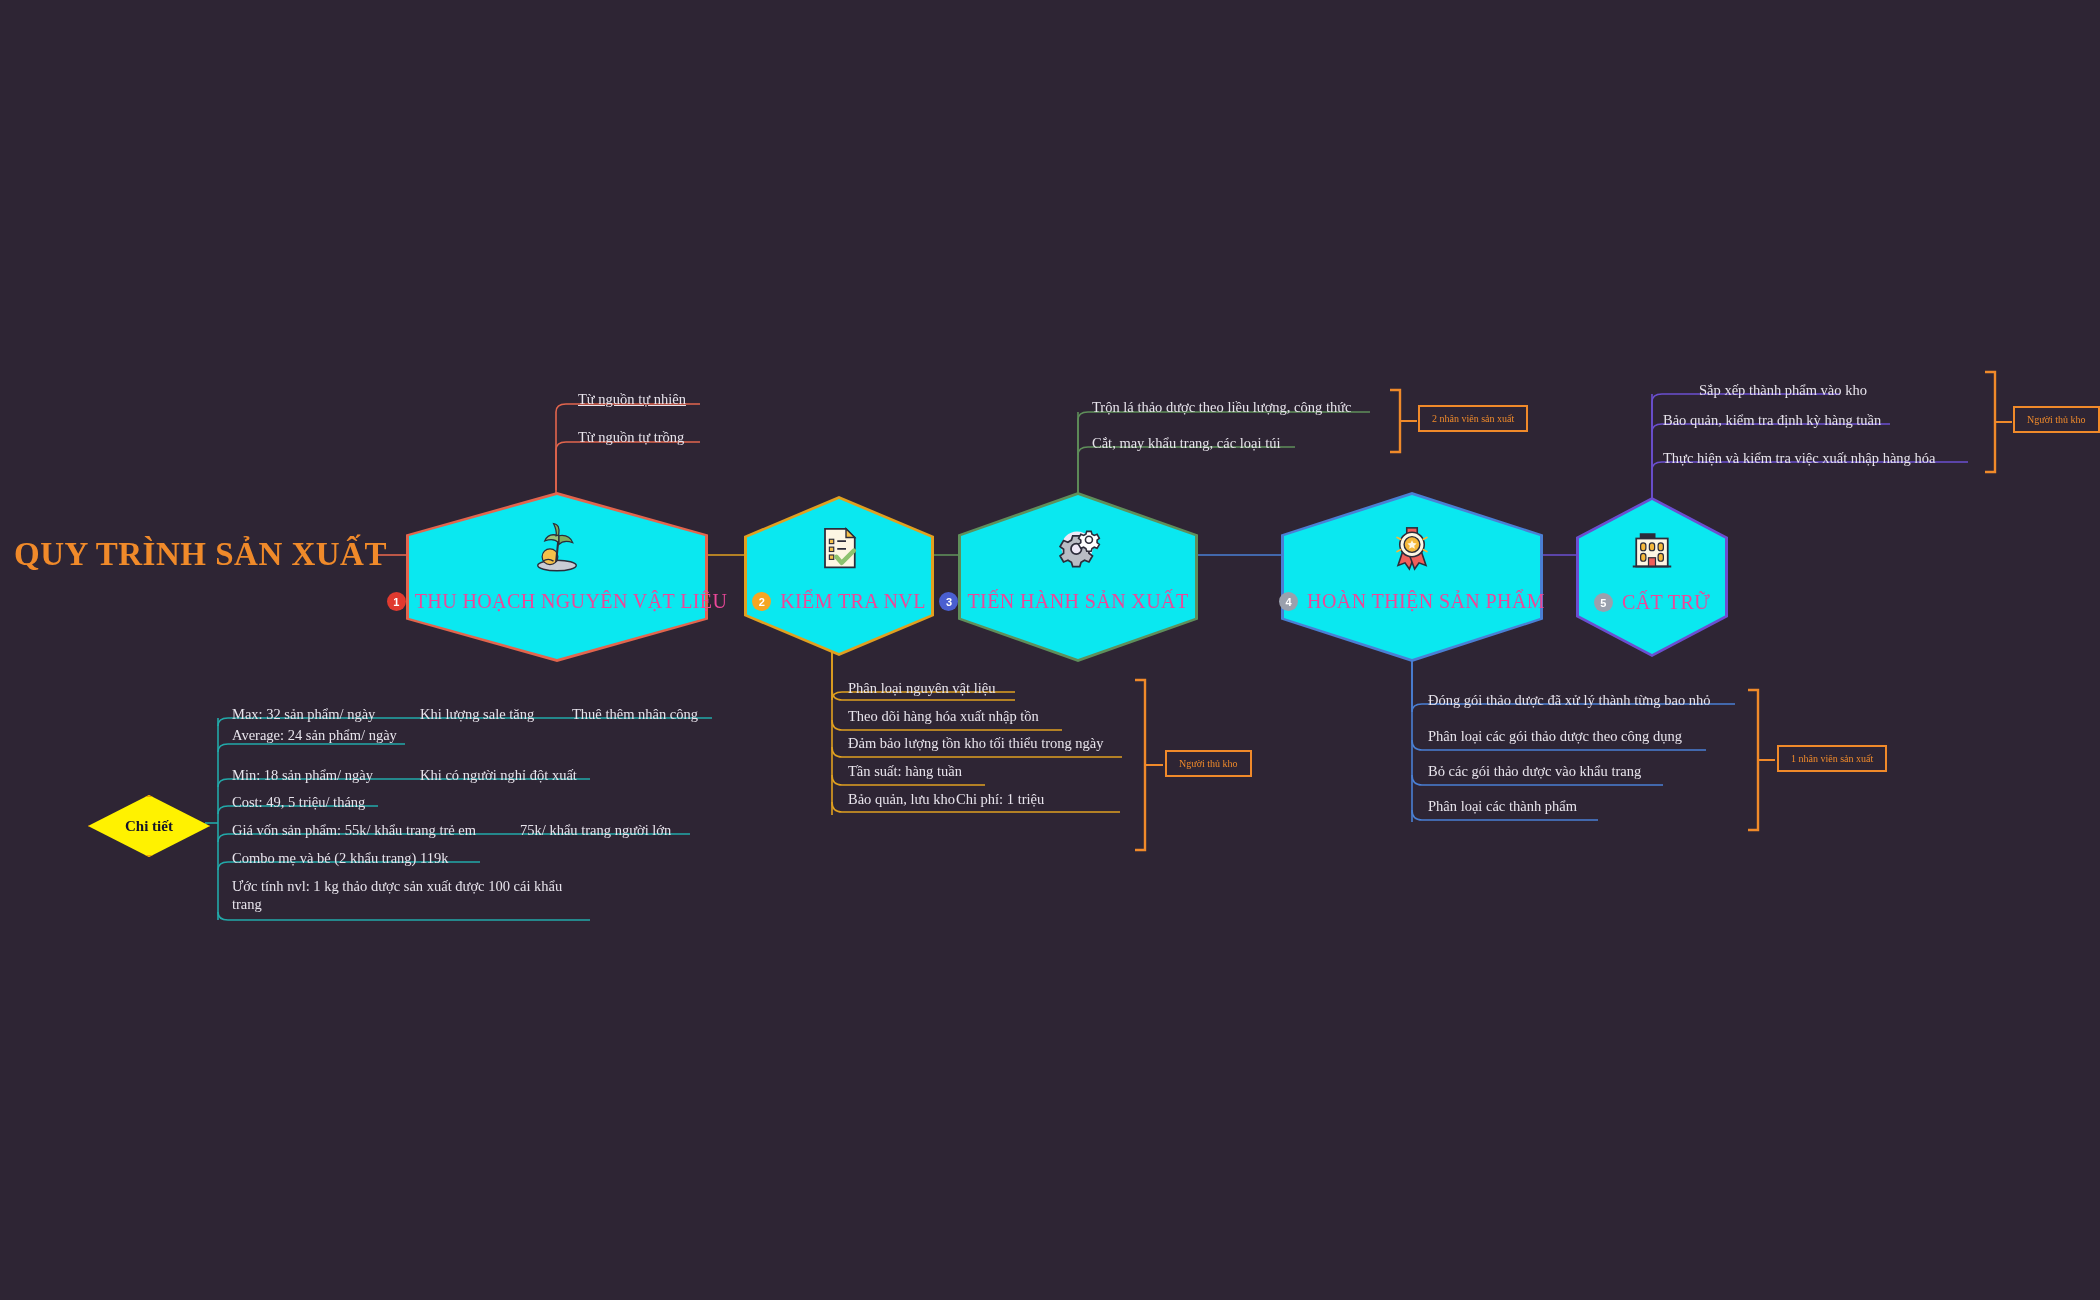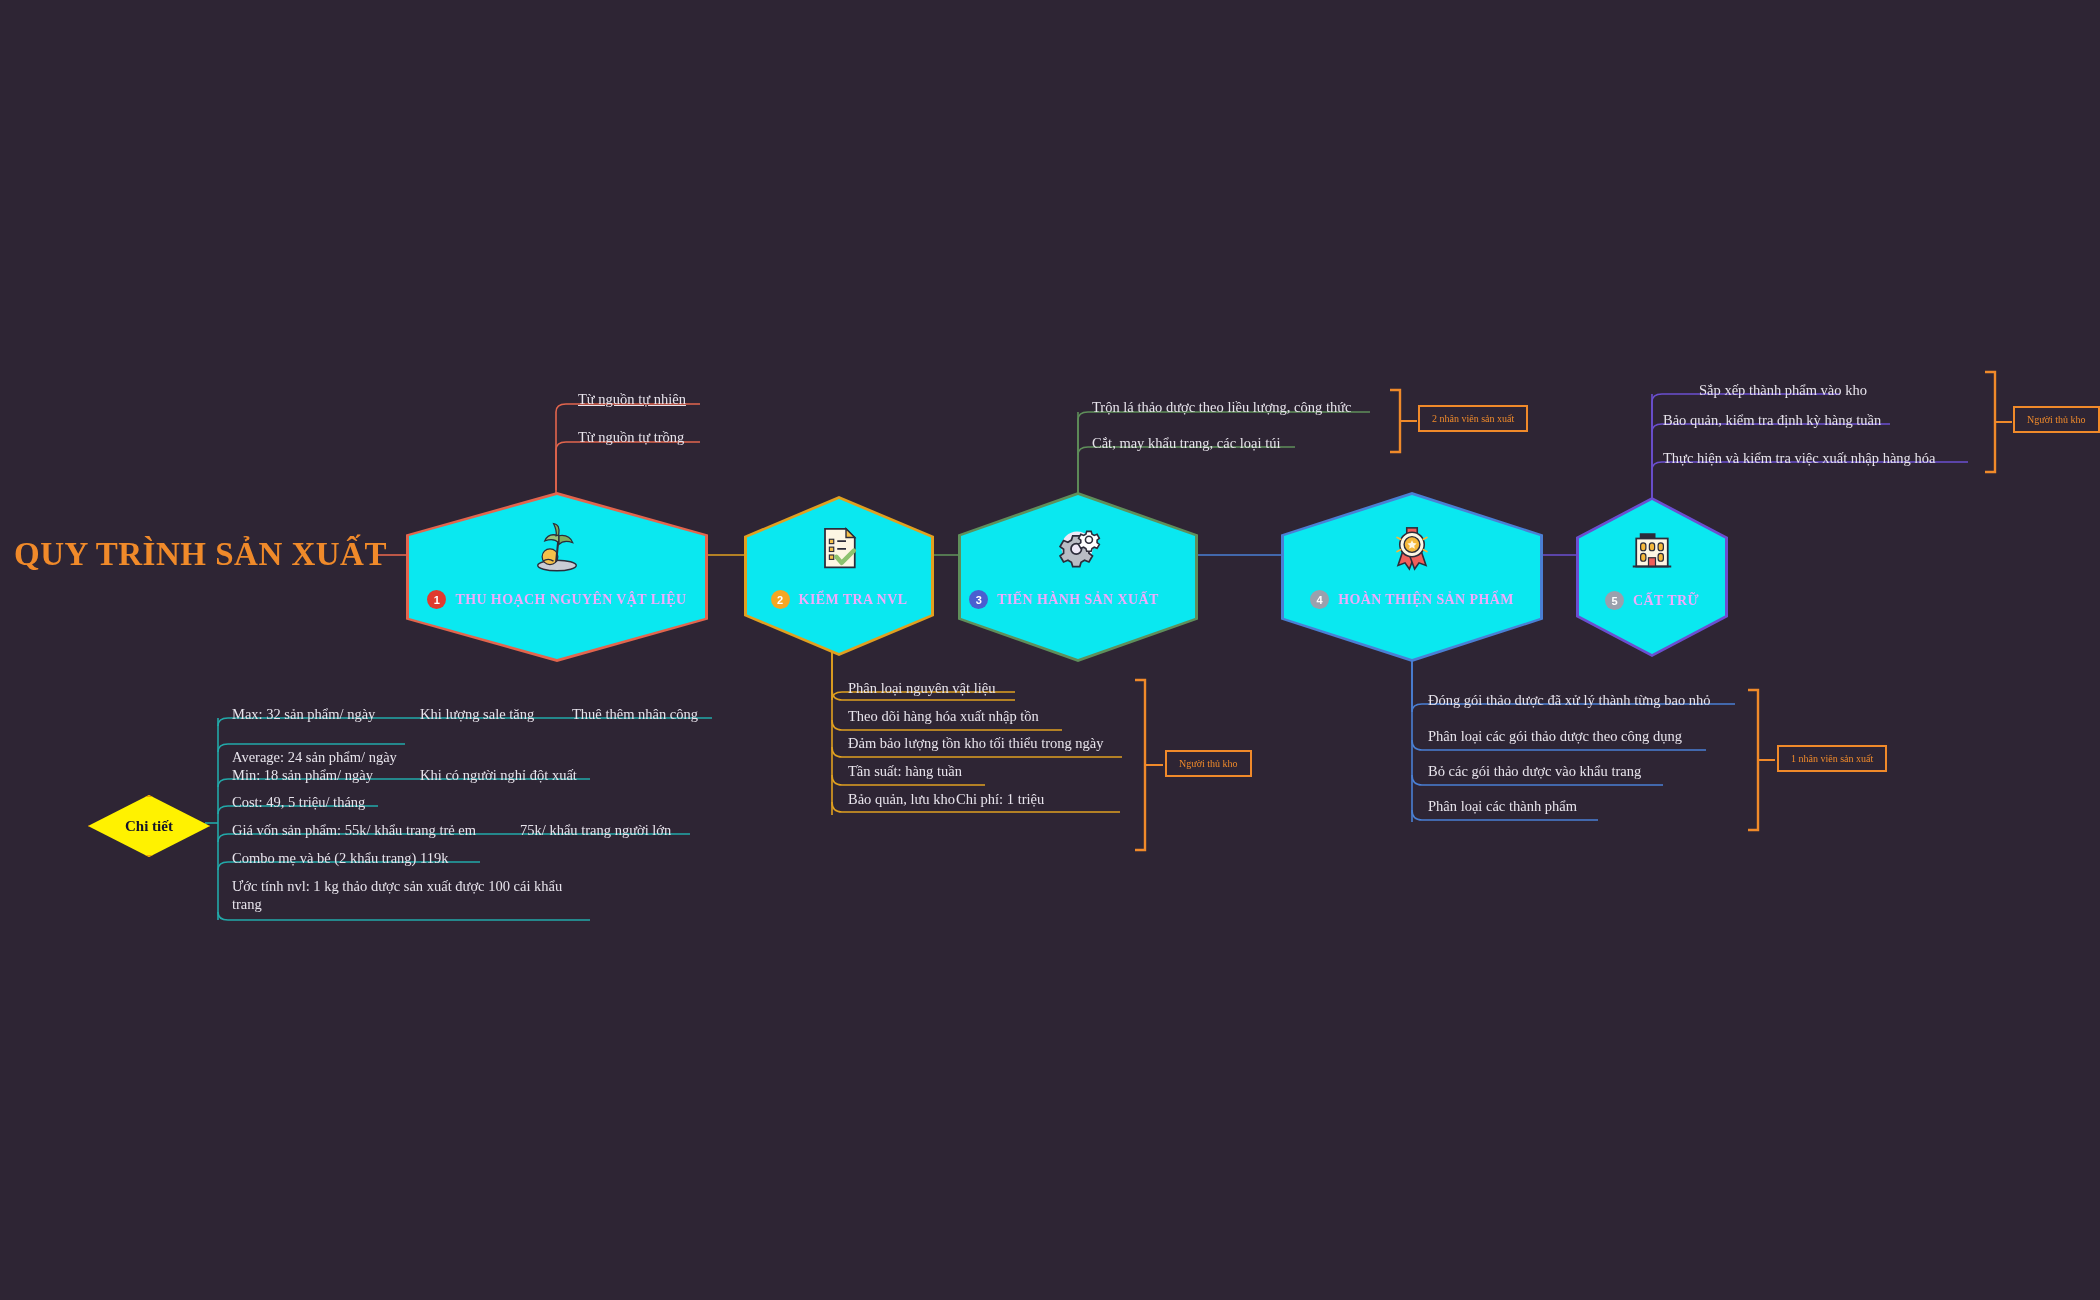--- a/index.html
+++ b/index.html
@@ -43,21 +43,21 @@
     white-space:nowrap;
   }
   .badge{
     width:19px;height:19px;border-radius:50%;
     display:flex;align-items:center;justify-content:center;
     font-family:"Liberation Sans",sans-serif;
     font-size:11px;font-weight:bold;color:#ffffff;
     flex:0 0 auto;
   }
   .hex-title{
-    font-size:14px;font-weight:bold;color:#f0abfc;
+    font-size:20px;font-weight:normal;color:#ec4899;
     letter-spacing:.4px;
     white-space:nowrap;
   }
 
   
   .leaf{
     position:absolute;
     color:#e8e4ec;
     font-size:14.5px;
     white-space:nowrap;
@@ -277,21 +277,21 @@
   <div class="callout" style="left:1777px;top:745px;">1 nhân viên sản xuất</div>
 
   <div class="diamond" style="left:88px;top:795px;width:118px;height:58px;">
     <span>Chi tiết</span>
   </div>
 
   <div class="leaf" style="left:232px;top:705px;text-align:right;">Max: 32 sản phẩm/ ngày</div>
   <div class="leaf" style="left:420px;top:705px;">Khi lượng sale tăng</div>
   <div class="leaf" style="left:572px;top:705px;">Thuê thêm nhân công</div>
 
-  <div class="leaf" style="left:232px;top:748px;">Average: 24 sản phẩm/ ngày</div>
+  <div class="leaf" style="left:232px;top:726px;">Average: 24 sản phẩm/ ngày</div>
 
   <div class="leaf" style="left:232px;top:766px;">Min: 18 sản phẩm/ ngày</div>
   <div class="leaf" style="left:420px;top:766px;">Khi có người nghỉ đột xuất</div>
 
   <div class="leaf" style="left:232px;top:793px;">Cost: 49, 5 triệu/ tháng</div>
 
   <div class="leaf" style="left:232px;top:821px;">Giá vốn sản phẩm: 55k/ khẩu trang trẻ em</div>
   <div class="leaf" style="left:520px;top:821px;">75k/ khẩu trang người lớn</div>
 
   <div class="leaf" style="left:232px;top:849px;">Combo mẹ và bé (2 khẩu trang) 119k</div>

